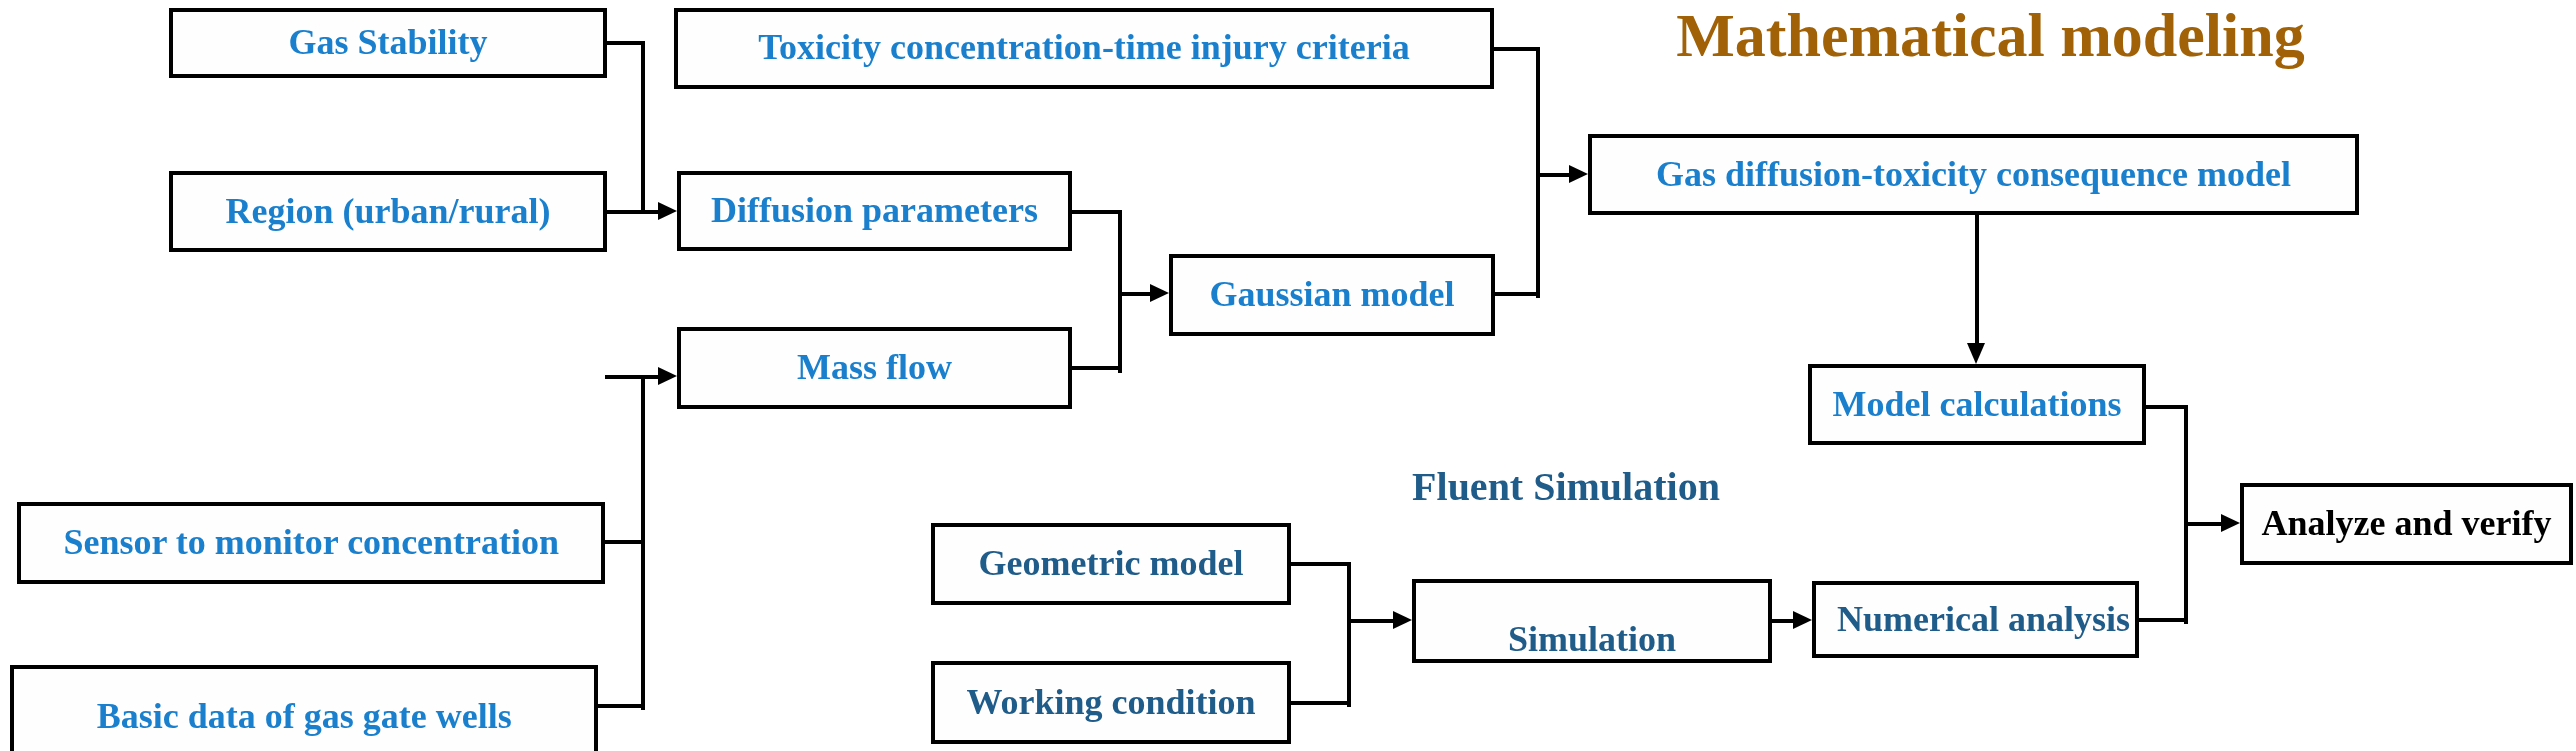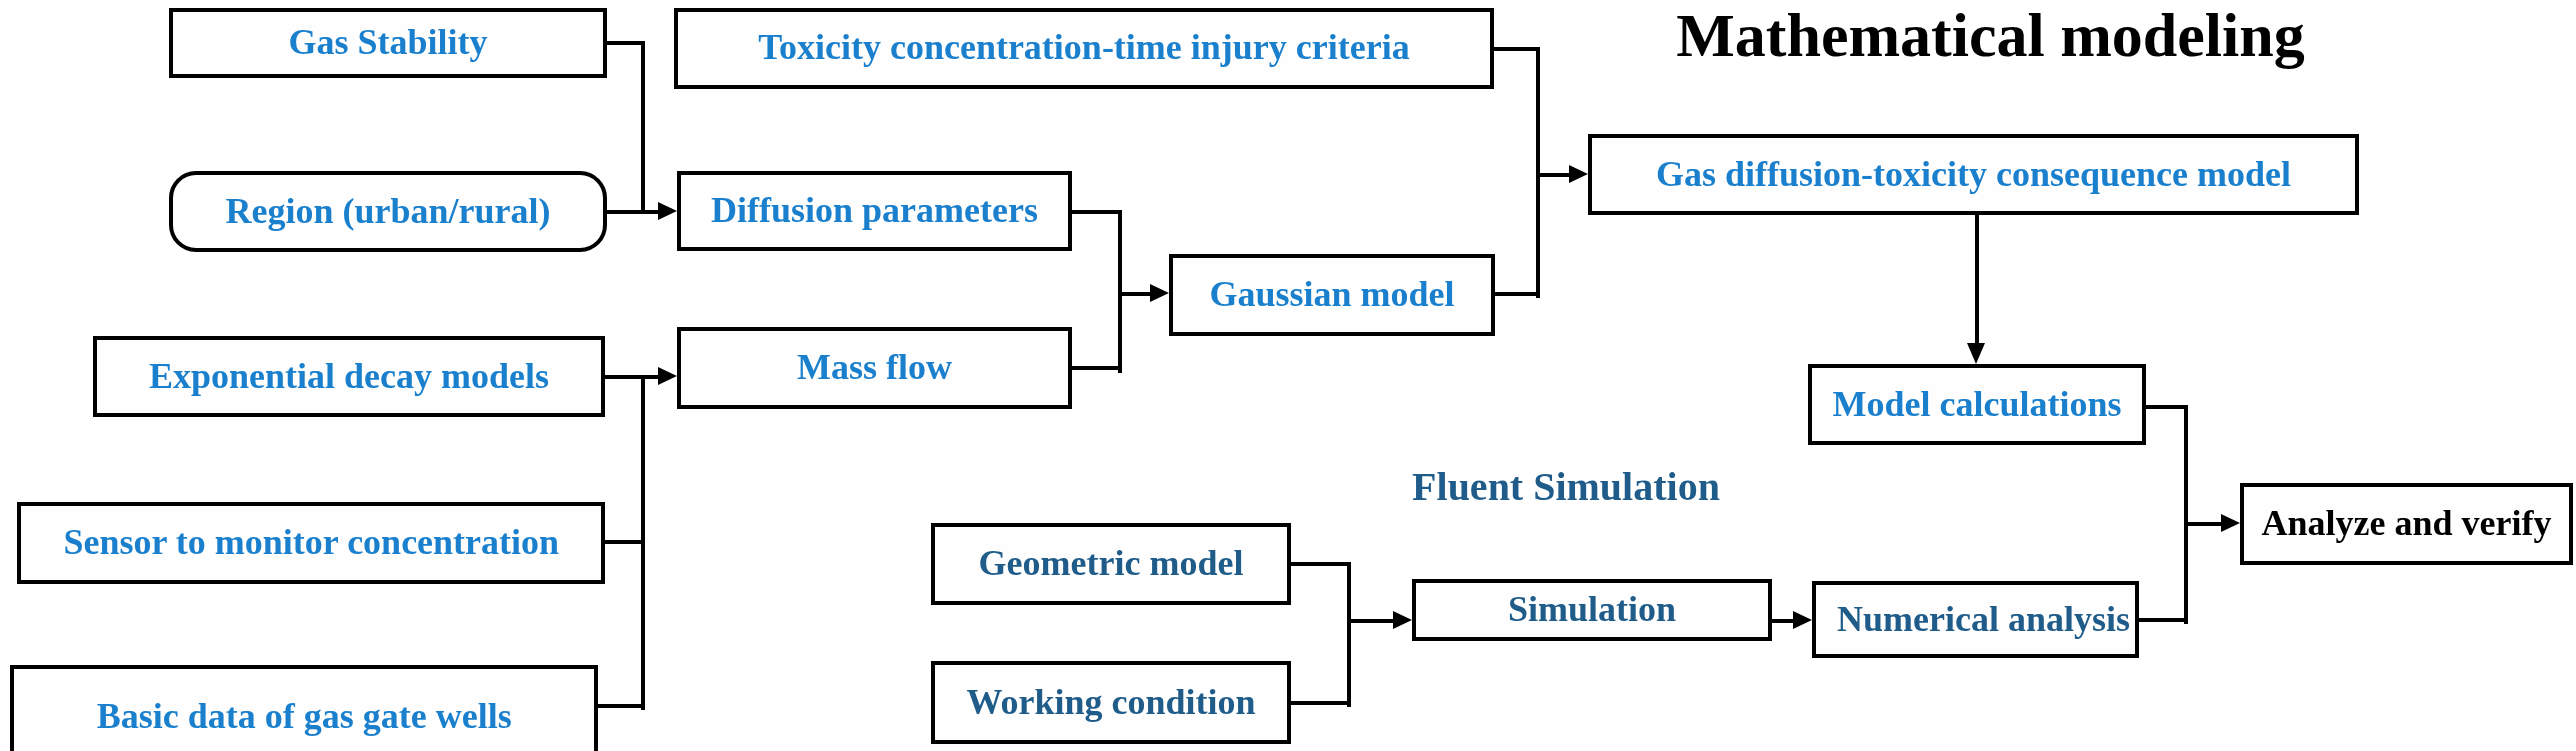--- a/index.html
+++ b/index.html
@@ -25,21 +25,21 @@
   .node.blue span{color:#1a80cd;}
   .node.navy span{color:#1f5c8a;}
   .node.black span{color:#000000;}
   .title{
     position:absolute;
     font-weight:bold;
     text-align:center;
     white-space:nowrap;
     line-height:1.1;
   }
-  .title.math{font-size:62px;color:#000000;}
+  .title.math{font-size:62px;color:#a16207;}
   .title.fluent{font-size:40px;color:#1f5c8a;}
   .hline,.vline{position:absolute;background:#000000;}
   .hline{height:4.2px;}
   .vline{width:4.2px;}
   .arrow-right{
     position:absolute;width:0;height:0;
     border-top:9.6px solid transparent;
     border-bottom:9.6px solid transparent;
     border-left:19px solid #000000;
   }
@@ -55,21 +55,21 @@
 
 <div class="figure">
 
   <div class="title math" style="left:1590px;top:1.2px;width:801px;">Mathematical modeling</div>
   <div class="title fluent" style="left:1291px;top:465px;width:550px;">Fluent Simulation</div>
 
   <div class="node blue" style="left:169px;top:8.4px;width:438px;height:70px;">
     <span>Gas Stability</span>
   </div>
 
-  <div class="node blue" style="left:169px;top:171px;width:438px;height:81px;border-radius:27px;">
+  <div class="node blue" style="left:169px;top:171px;width:438px;height:81px;">
     <span>Region (urban/rural)</span>
   </div>
 
   <div class="node blue" style="left:674px;top:7.8px;width:820px;height:81px;">
     <span>Toxicity concentration-time injury criteria</span>
   </div>
 
   <div class="node blue" style="left:677px;top:171px;width:395px;height:80px;">
     <span>Diffusion parameters</span>
   </div>
@@ -79,23 +79,20 @@
   </div>
 
   <div class="node blue" style="left:1169px;top:254px;width:326px;height:82px;">
     <span>Gaussian model</span>
   </div>
 
   <div class="node blue" style="left:1588px;top:134px;width:771px;height:81px;">
     <span>Gas diffusion-toxicity consequence model</span>
   </div>
 
-  <div class="node blue" style="left:93px;top:336px;width:512px;height:81px;">
-    <span>Exponential decay models</span>
-  </div>
 
   <div class="node blue" style="left:17.3px;top:502px;width:588px;height:82px;">
     <span>Sensor to monitor concentration</span>
   </div>
 
   <div class="node blue" style="left:10.2px;top:665px;width:588px;height:104px;">
     <span>Basic data of gas gate wells</span>
   </div>
 
   <div class="node blue" style="left:1808px;top:364px;width:338px;height:81px;">
@@ -103,21 +100,21 @@
   </div>
 
   <div class="node navy" style="left:931px;top:523px;width:360px;height:82px;">
     <span>Geometric model</span>
   </div>
 
   <div class="node navy" style="left:931px;top:661px;width:360px;height:83px;">
     <span>Working condition</span>
   </div>
 
-  <div class="node navy" style="left:1412px;top:579px;width:360px;height:62px;">
+  <div class="node navy" style="left:1412px;top:579px;width:360px;height:84px;align-items:flex-end;">
     <span>Simulation</span>
   </div>
 
   <div class="node navy" style="left:1812px;top:581px;width:327px;height:77px;padding-left:16px;">
     <span>Numerical analysis</span>
   </div>
 
   <div class="node black" style="left:2240px;top:483px;width:333px;height:82px;">
     <span>Analyze and verify</span>
   </div>

